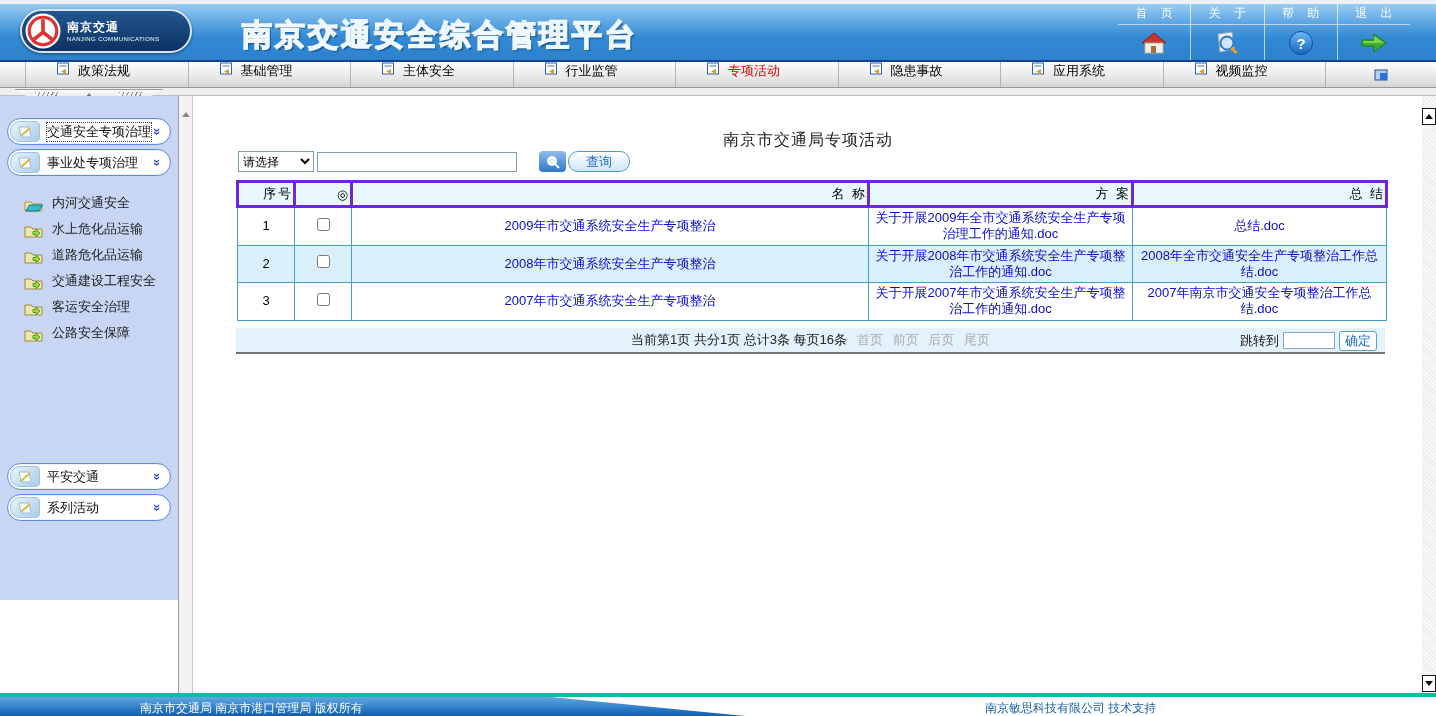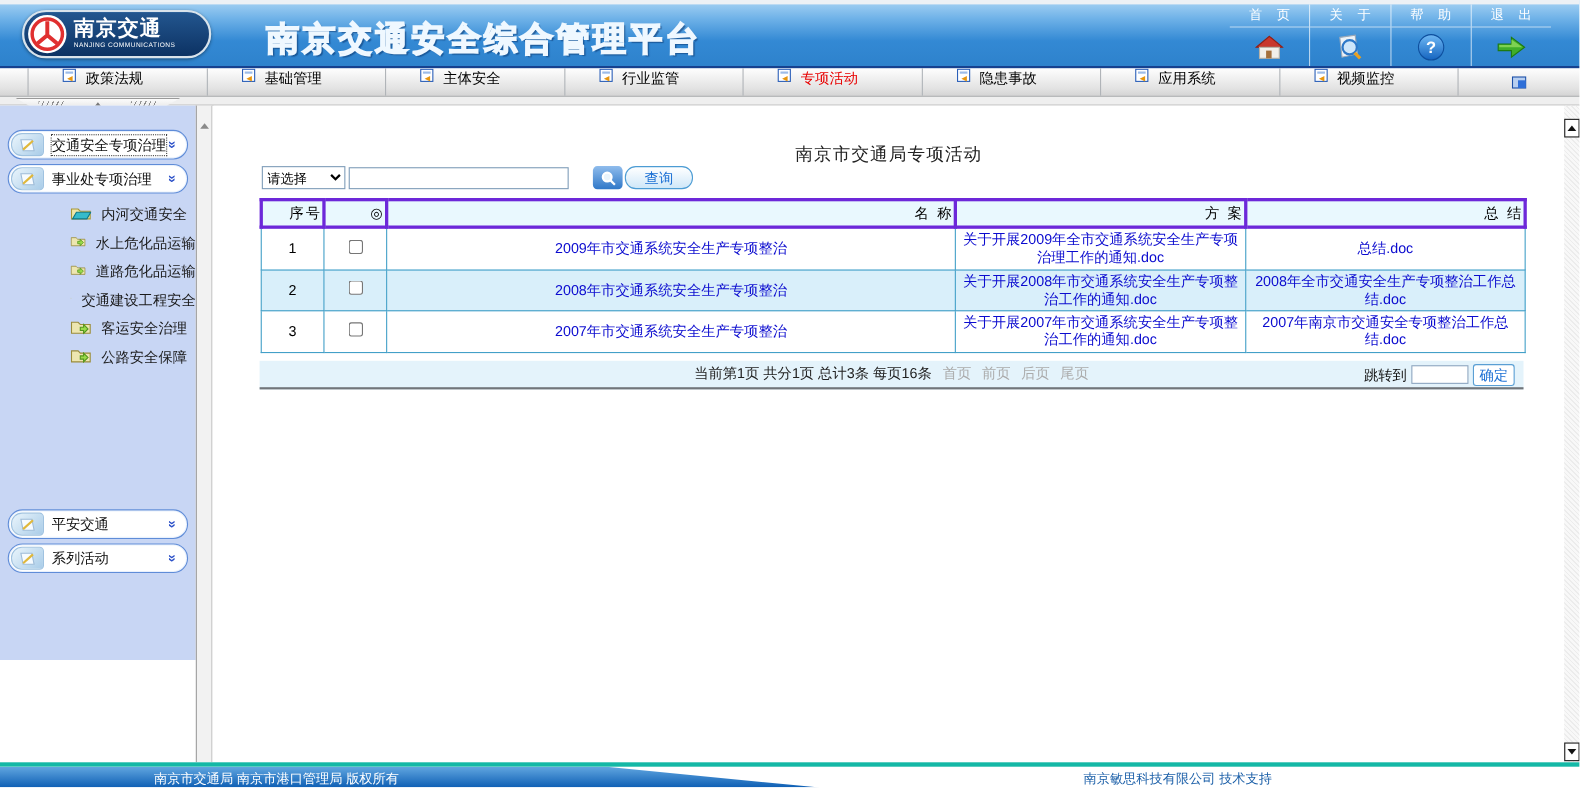--- a/index.html
+++ b/index.html
@@ -9,21 +9,21 @@
 
   
   #header { position:absolute; top:0; left:0; width:100%; height:60px;
     background:linear-gradient(180deg,#A9D4F4 0%,#6FB2E8 28%,#3389D4 62%,#2E82CC 100%); }
   #topstrip { position:absolute; top:0; left:0; width:100%; height:4px; background:#EDF1F5; }
   .logo { position:absolute; left:20px; top:9px; width:172px; height:44px; border-radius:24px;
     background:linear-gradient(180deg,#23568F,#0C3263); border:2px solid #D9E3EB;
     box-shadow:0 1px 3px rgba(0,0,0,.45); display:flex; align-items:center; }
   .logo-emblem { width:36px; height:36px; margin-left:3px; flex:0 0 auto; }
   .logo-text { margin-left:6px; color:#fff; line-height:1; }
-  .logo-brand { font-size:19px; font-weight:bold; letter-spacing:1px; }
+  .logo-brand { font-size:12px; font-weight:bold; letter-spacing:1px; }
   .logo-sub { font-size:6px; letter-spacing:.4px; margin-top:3px; }
   .header-title { position:absolute; left:242px; top:15px; font-size:30px; font-weight:bold;
     color:#1E83D8; -webkit-text-stroke:1.5px #EFF8FF;
     text-shadow:2px 2px 1px rgba(9,52,110,.55); letter-spacing:3px; white-space:nowrap; }
 
   .quicklinks { position:absolute; top:4px; right:26px; width:292px; height:56px; display:flex; }
   .ql-cell { flex:1; display:flex; flex-direction:column; align-items:center; cursor:pointer; }
   .ql-cell + .ql-cell { border-left:1px solid rgba(255,255,255,.65); }
   .ql-label { width:100%; text-align:center; color:#fff; font-size:12px; letter-spacing:5px;
     text-indent:5px; padding:1px 0 2px; border-bottom:1px solid rgba(255,255,255,.6); }
@@ -60,22 +60,22 @@
     border:1px solid #5F8CD8; border-radius:14px; box-shadow:0 0 0 1px #E9F1FC inset;
     display:flex; align-items:center; padding:2px 9px 2px 2px; cursor:pointer; }
   .group-icon { width:30px; height:21px; flex:0 0 auto; border-radius:10px 4px 4px 10px;
     background:linear-gradient(135deg,#EAF5FC,#A9CCE8); border:1px solid #9FC2E0;
     display:flex; align-items:center; justify-content:center; margin-right:7px; overflow:hidden; }
   .group-label { font-size:13px; color:#111; white-space:nowrap; }
   .group-label.focused { outline:1px dotted #444; }
   .group-chevron { margin-left:auto; color:#2B50C8; font-weight:bold; font-size:13px;
     display:inline-block; transform:rotate(90deg); }
   .side-items { margin-top:10px; }
-  .side-item { display:flex; align-items:flex-start; gap:9px; padding-left:24px; height:26px;
-    font-size:13px; color:#1A1A1A; cursor:pointer; white-space:nowrap;margin-left:40px; }
+  .side-item { display:flex; align-items:flex-end; gap:9px; padding-left:24px; height:26px;
+    font-size:13px; color:#1A1A1A; cursor:pointer; white-space:nowrap; }
   .bottom-groups { position:absolute; top:367px; left:0; right:0; }
 
   .side-scroll { position:absolute; top:96px; left:178px; width:15px; bottom:23px;
     background:#F2F2F2; border-left:1px solid #9E9E9E; border-right:1px solid #C9C9C9; cursor:pointer; }
   .side-scroll .tri-up { margin:16px auto 0; border-bottom-color:#8A8A8A; }
 
   
   #content { position:absolute; top:96px; left:194px; right:14px; bottom:23px; background:#fff; }
   .page-title { text-align:center; padding-top:34px; font-size:16px; color:#222; letter-spacing:1px; }
   .search-row { position:absolute; top:55px; left:44px; display:flex; align-items:center; }

